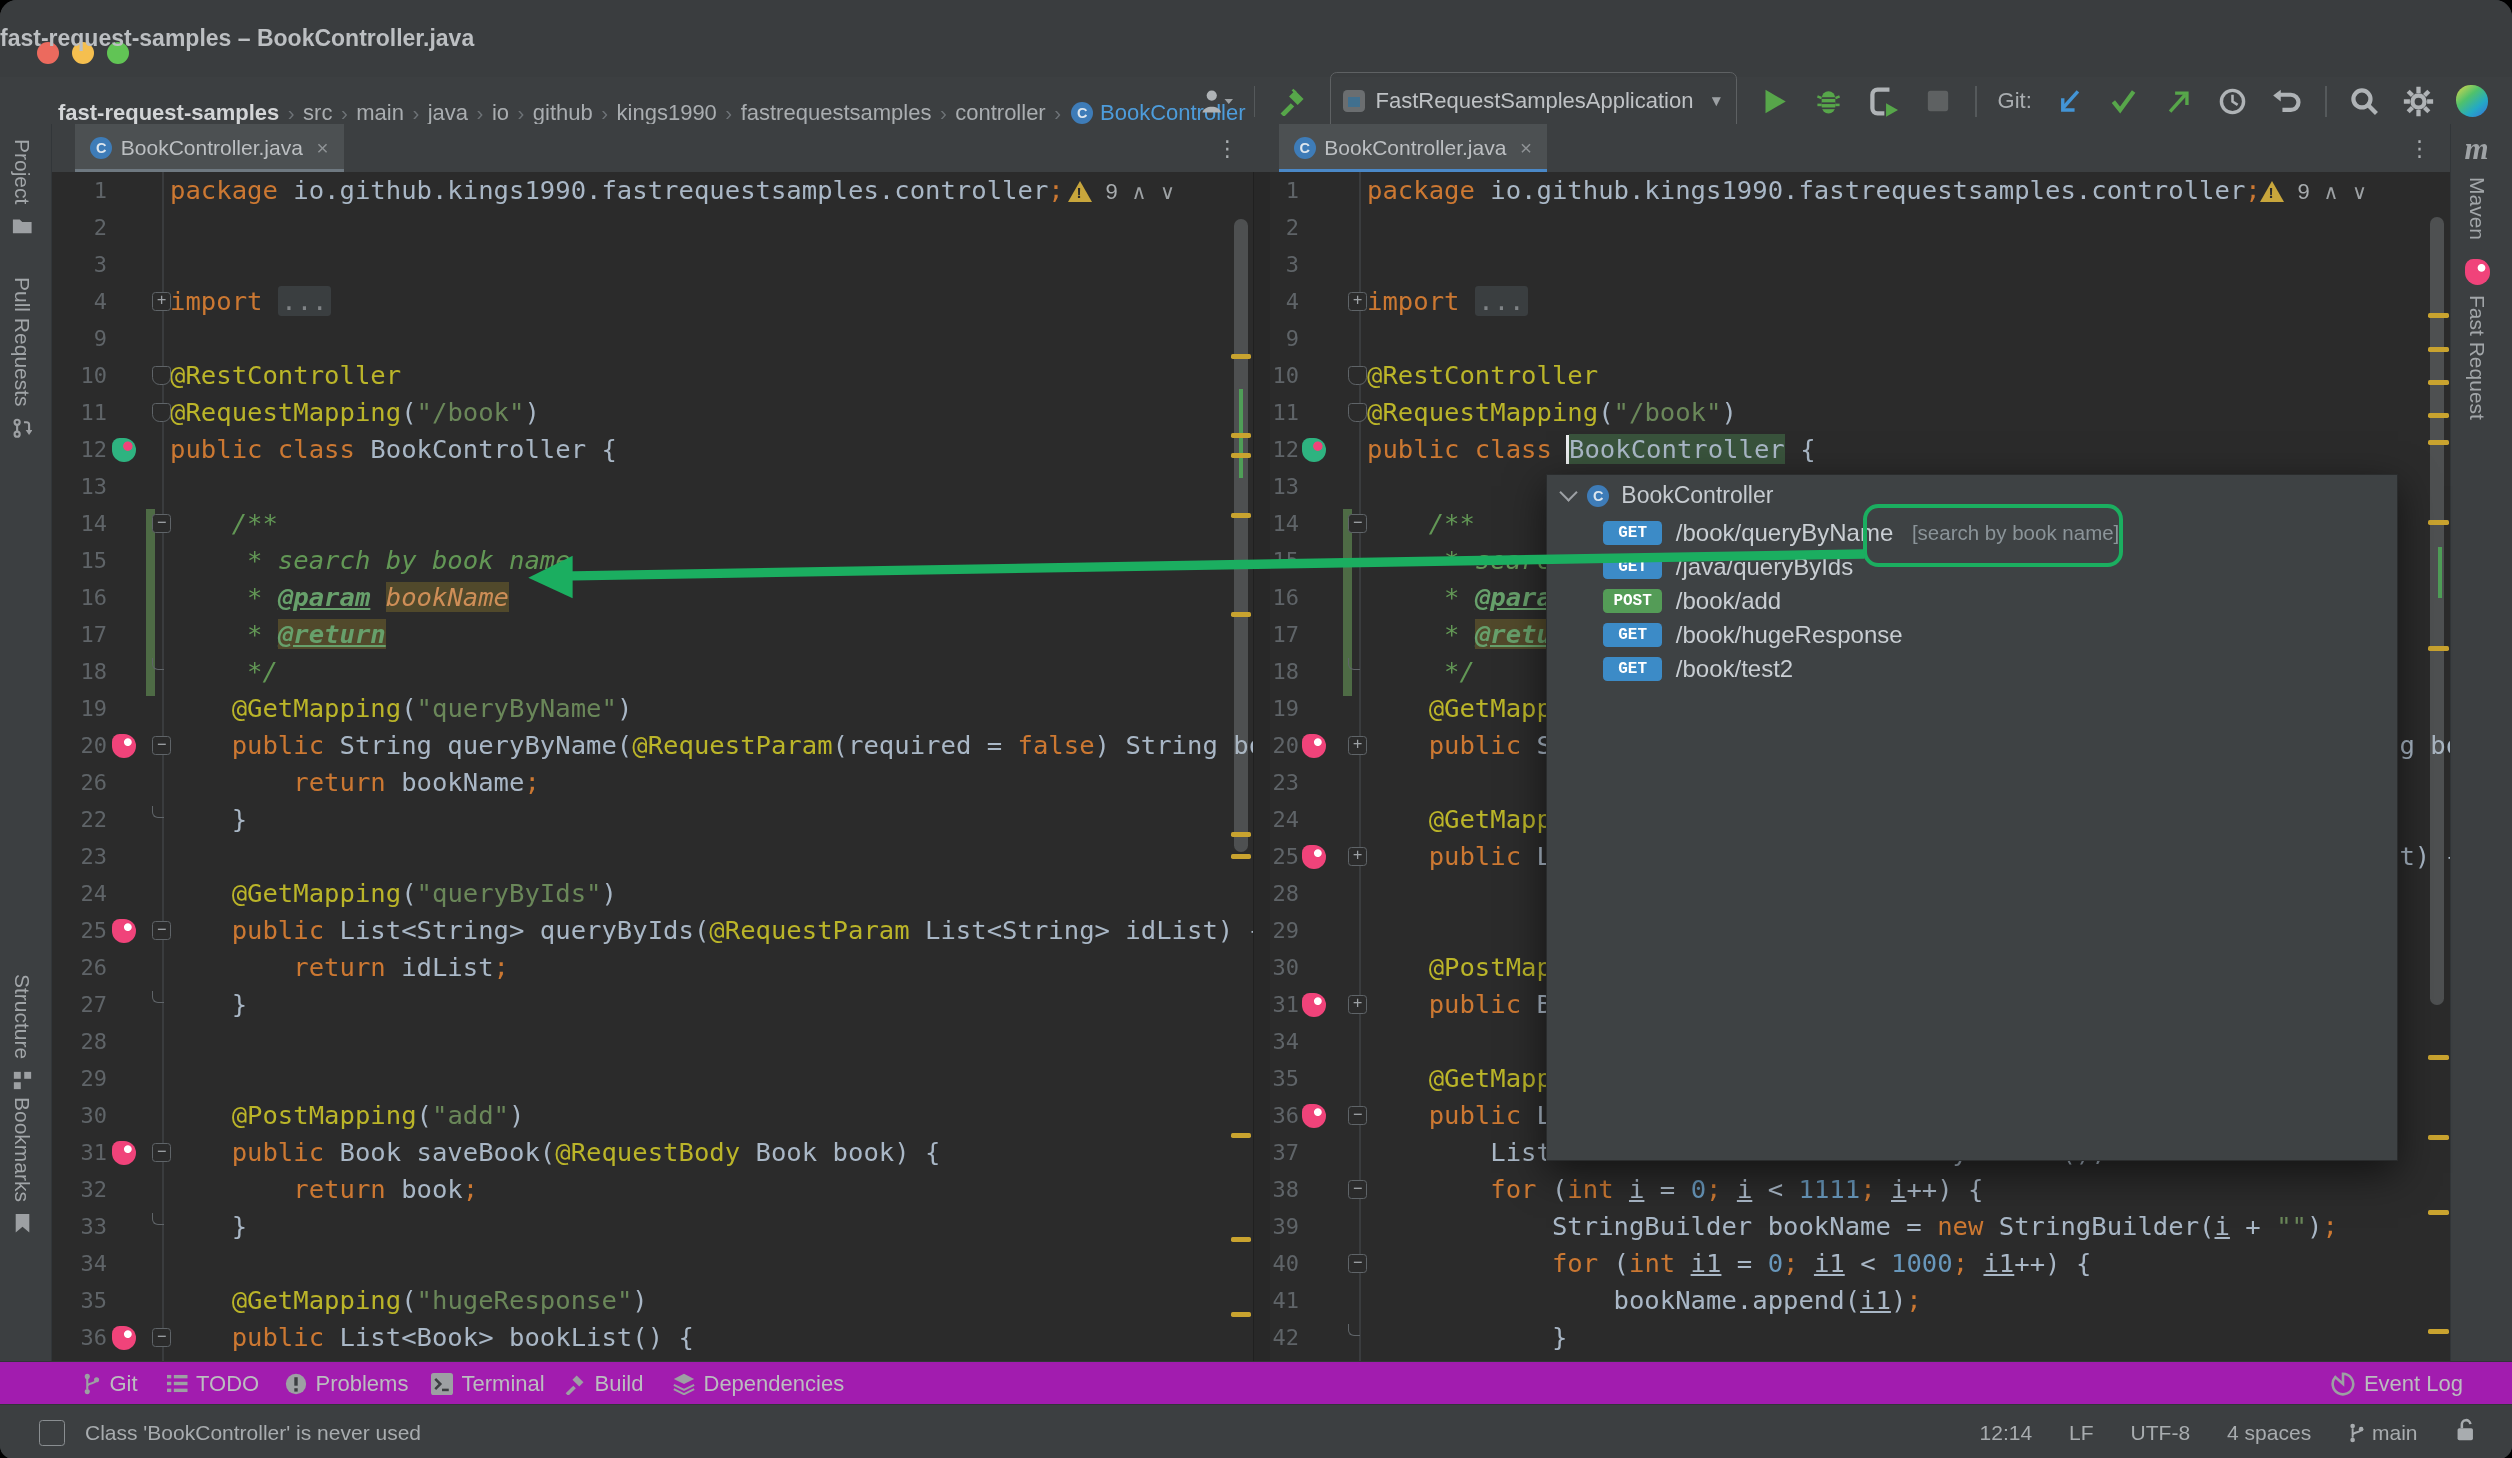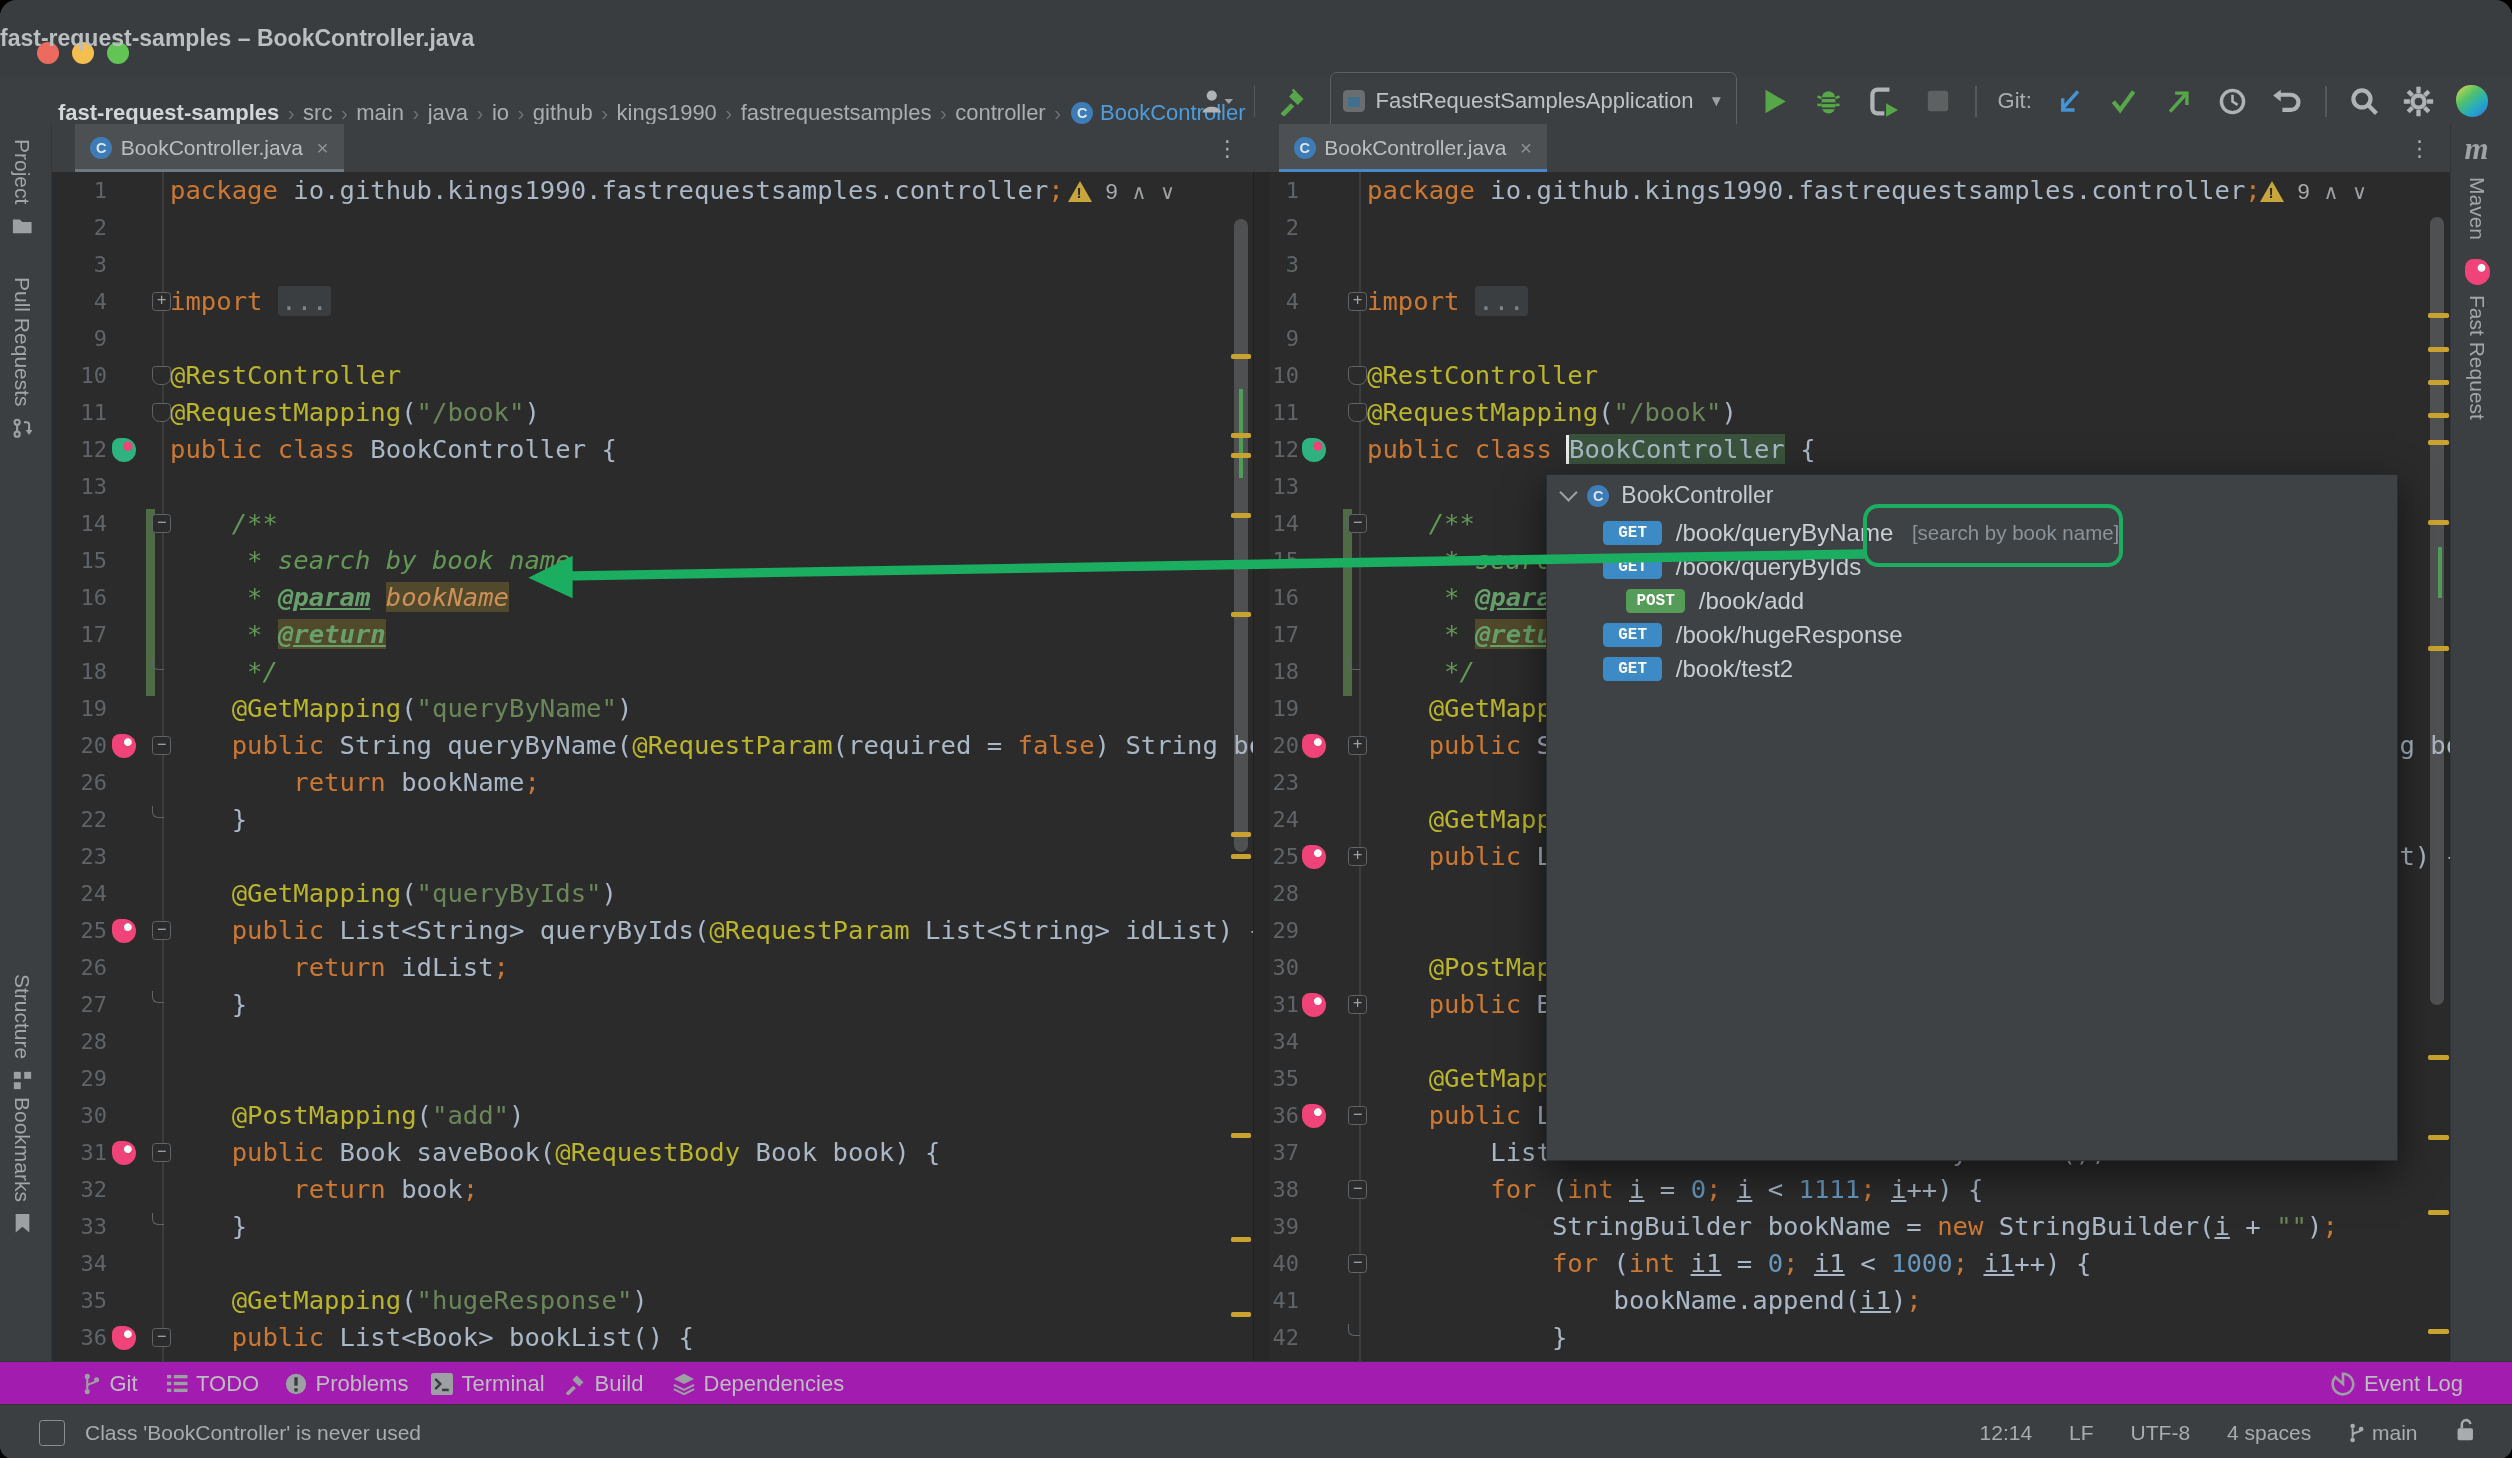--- a/index.html
+++ b/index.html
@@ -79,21 +79,21 @@
   .vtext{writing-mode:vertical-rl;}
   .sicon{width:22px;height:22px;display:flex;align-items:center;justify-content:center;}
   .mavenm{font-size:31px;font-weight:bold;font-style:italic;color:#9FA3A6;font-family:"Liberation Serif",serif;}
   .fricon{width:25.6px;height:25.6px;border-radius:8.5px 12.8px 12.8px 12.8px;background:radial-gradient(circle at 66% 34%,#FFFFFF 0 3.4px,#F0437A 4.3px);}
   
   .popup{position:absolute;left:1546px;top:474px;width:850px;height:685px;background:#3E4244;border:0.9px solid #2A2C2D;box-shadow:0 12px 37px rgba(0,0,0,0.55);z-index:40;}
   .pheader{display:flex;align-items:center;gap:12px;height:41px;padding-left:15.3px;color:#C6CBD0;font-size:23px;}
   .pchev{width:11px;height:11px;border-right:2.6px solid #9DA1A5;border-bottom:2.6px solid #9DA1A5;transform:rotate(45deg);margin-top:-6.8px;}
   .pitem{display:flex;align-items:center;gap:13.6px;height:34px;padding-left:56px;font-size:24px;color:#C9CED3;}
   .badge{display:inline-block;min-width:49px;text-align:center;padding:2.6px 5.1px;border-radius:4.3px;color:#FFF;font-size:16px;font-weight:bold;font-family:Liberation Mono, monospace;}
-  .badge.get{background:#3C8BC7;} .badge.post{background:#549C57;margin-left:23px;}
+  .badge.get{background:#3C8BC7;} .badge.post{background:#549C57;}
   .pnote{color:#8B9499;font-size:20.5px;margin-left:5.1px;}
   
   .greenbox{position:absolute;left:1863px;top:504px;width:252px;height:55px;border:4.3px solid #1BAE60;border-radius:15.3px;z-index:60;pointer-events:none;}
   #annot{position:absolute;left:0;top:0;z-index:60;pointer-events:none;}
   
   .bottombar{position:absolute;left:0;right:0;top:1361px;height:43px;background:#a21caf;border-top:1.7px solid #313437;z-index:6;}
   .bbitem{position:absolute;top:0;height:43px;display:flex;align-items:center;gap:8.5px;color:#BBBDBF;font-size:22px;}
   .bbico{color:#9DA0A3;display:flex;align-items:center;}
   .statusbar{position:absolute;left:0;right:0;top:1404px;height:55px;background:#3C3F41;border-top:1.7px solid #323639;z-index:6;}
   .sbmsg{position:absolute;left:85px;top:0;height:55px;line-height:55px;color:#A8ACAF;font-size:21px;}
@@ -437,21 +437,21 @@
       <span>BookController</span>
     </div>
     <div class="plist">
         <div class="pitem">
           <span class="badge get">GET</span>
           <span>/book/queryByName</span>
           <span class="pnote">[search by book name]</span>
         </div>
         <div class="pitem">
           <span class="badge get">GET</span>
-          <span>/book/queryByIds</span>
+          <span>/java/queryByIds</span>
         </div>
         <div class="pitem">
           <span class="badge post">POST</span>
           <span>/book/add</span>
         </div>
         <div class="pitem">
           <span class="badge get">GET</span>
           <span>/book/hugeResponse</span>
         </div>
         <div class="pitem">

